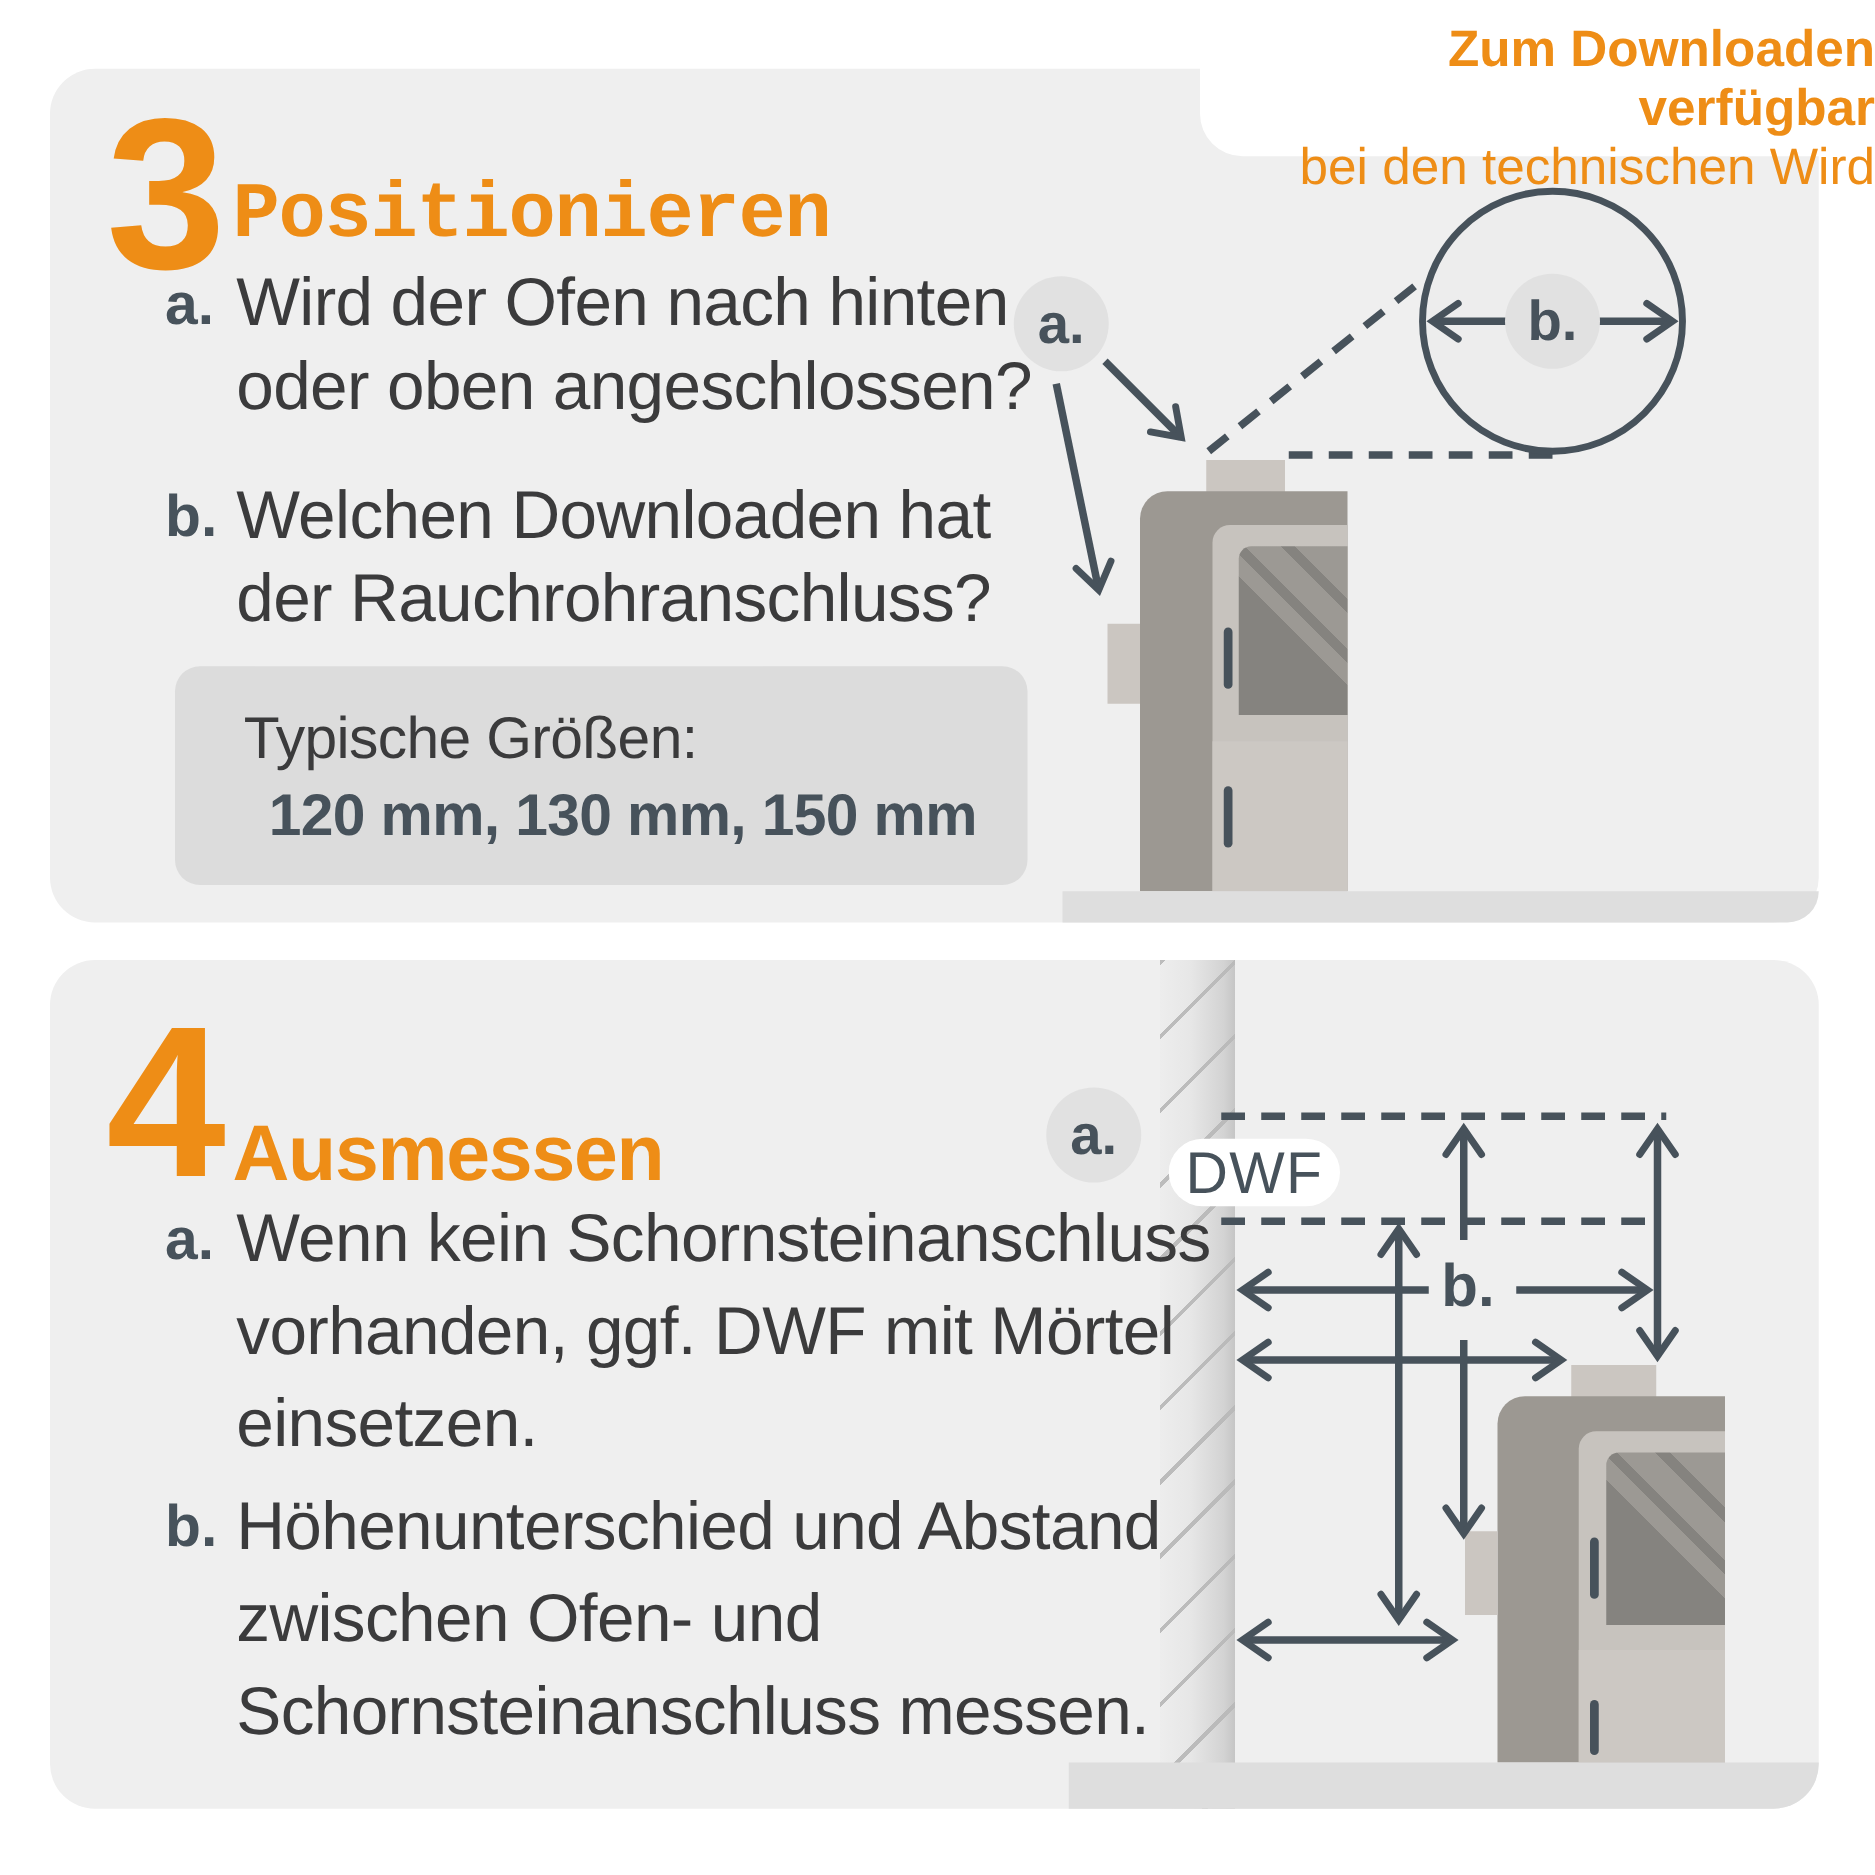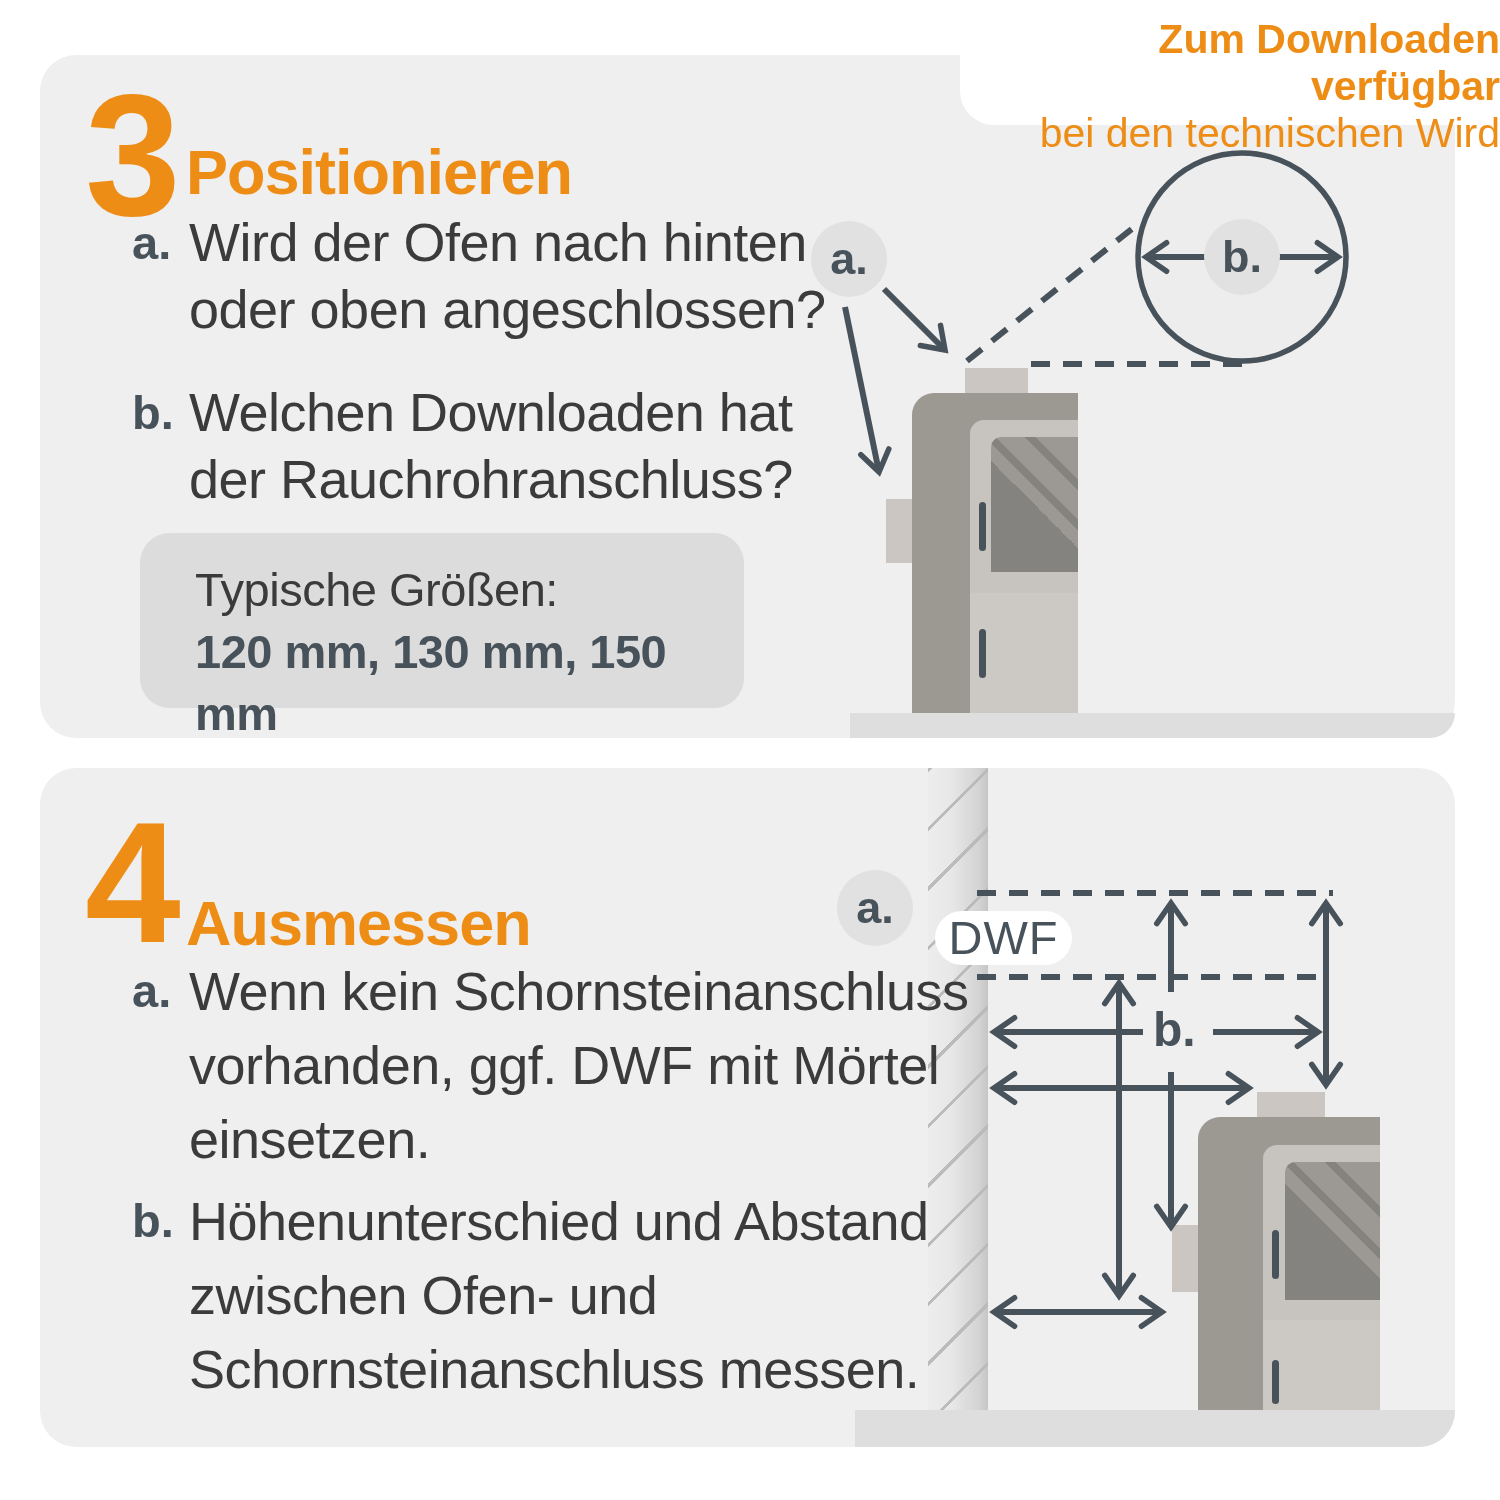--- a/index.html
+++ b/index.html
@@ -11,24 +11,24 @@
   
   .bignum{position:absolute;color:#EE8D16;font-weight:bold;font-size:172px;line-height:1;letter-spacing:-6px;}
   .title{position:absolute;color:#EE8D16;font-weight:bold;font-size:63px;line-height:1;letter-spacing:-1px;}
   
   .item{position:absolute;display:flex;align-items:flex-start;}
   .marker{color:#47525B;font-weight:bold;font-size:47px;line-height:67px;width:57px;flex:0 0 57px;}
   .itext{color:#3B3B3C;font-size:54px;line-height:67px;white-space:pre-line;letter-spacing:-0.5px;}
   .lh74 .marker{line-height:74px;}
   .lh74 .itext{line-height:74px;}
   
-  .graybox{position:absolute;left:100px;top:478px;width:604px;height:175px;background:#DCDCDC;
-           border-radius:30px;padding:26px 0 0 55px;box-sizing:border-box;}
+  .graybox{position:absolute;left:100px;top:478px;width:682px;height:175px;background:#DCDCDC;
+           border-radius:20px;padding:26px 0 0 55px;box-sizing:border-box;}
   .graybox .l1{color:#3B3B3C;font-size:47px;line-height:62px;letter-spacing:-0.5px;}
-  .graybox .l2{color:#47525B;font-size:47px;font-weight:bold;line-height:62px;letter-spacing:-0.5px;}
+  .graybox .l2{color:#47525B;font-size:47px;font-weight:bold;line-height:62px;letter-spacing:-0.5px;margin-left:20px;}
   
   .badge{position:absolute;width:76px;height:76px;border-radius:50%;background:#E1E1E1;
          color:#47525B;font-weight:bold;font-size:45px;text-align:center;line-height:76px;z-index:6;}
   .freelabel{position:absolute;color:#47525B;font-weight:bold;font-size:48px;line-height:1;z-index:6;}
   
   .stub{position:absolute;background:#CBC6C1;}
   .stove-body{position:absolute;background:#9C9892;border-radius:22px 0 0 0;}
   .stove-front{position:absolute;background:#C7C3BE;border-radius:14px 0 0 0;}
   .stove-window{position:absolute;border-radius:10px 0 0 0;
       background:linear-gradient(45deg,#85837F 0 50%,#9C9994 50% 58%,#85837F 58% 63%,#9C9994 63% 76%,#85837F 76% 81%,#9C9994 81% 100%);}
@@ -50,21 +50,21 @@
   
   #overlay{position:absolute;left:0;top:0;z-index:5;pointer-events:none;}
 </style>
 </head>
 <body>
 
 <div id="page">
 
   <div class="panel" id="panel3">
     <div class="bignum" style="left:45px;top:14px;">3</div>
-    <div class="title" style="left:146px;top:86px;">Positionieren</div>
+    <div class="title" style="left:146px;top:86px;font-family:Liberation Mono, monospace;">Positionieren</div>
 
     <div class="item" style="left:92px;top:154px;">
       <span class="marker">a.</span>
       <div class="itext">Wird der Ofen nach hinten
 oder oben angeschlossen?</div>
     </div>
     <div class="item" style="left:92px;top:324px;">
       <span class="marker">b.</span>
       <div class="itext">Welchen Downloaden hat
 der Rauchrohranschluss?</div>

